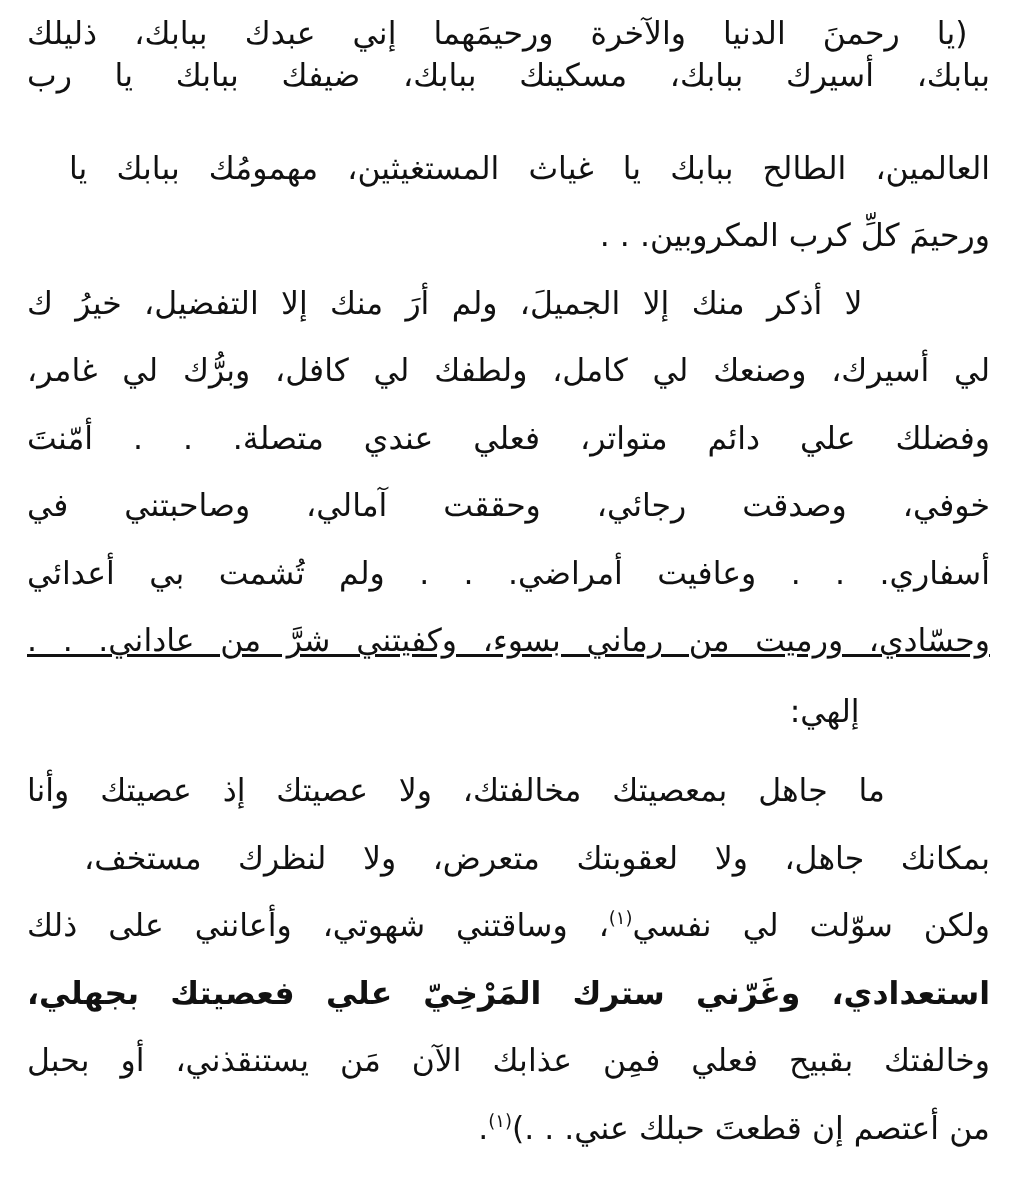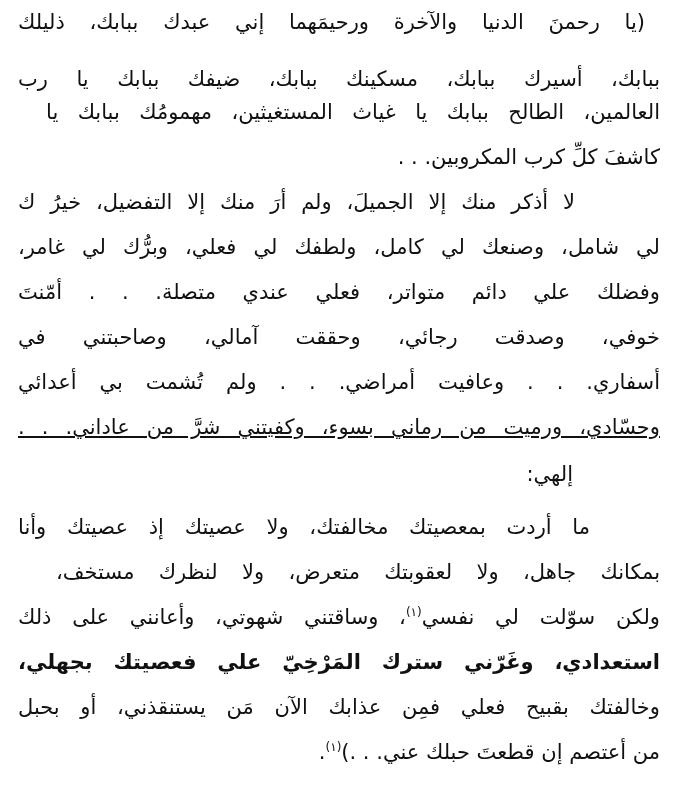--- a/index.html
+++ b/index.html
@@ -39,34 +39,34 @@
       vertical-align: super;
       line-height: 0;
     }
   </style>
 </head>
 <body>
 
 <div class="page">
 
   <div class="line" style="top:0px; left:0; right:15px;">(يا رحمنَ الدنيا والآخرة ورحيمَهما إني عبدك ببابك، ذليلك</div>
-  <div class="line full" style="top:57px;">ببابك، أسيرك ببابك، مسكينك ببابك، ضيفك ببابك يا رب</div>
+  <div class="line full" style="top:28px;">ببابك، أسيرك ببابك، مسكينك ببابك، ضيفك ببابك يا رب</div>
   <div class="line full" style="top:90px;margin-left:28px;">العالمين، الطالح ببابك يا غياث المستغيثين، مهمومُك ببابك يا</div>
-  <div class="line last" style="top:135px;">كاشفَ كلِّ كرب المكروبين. . .</div>
+  <div class="line last" style="top:135px;">ورحيمَ كلِّ كرب المكروبين. . .</div>
 
   <div class="line" style="top:180px; left:0; right:85px;">لا أذكر منك إلا الجميلَ، ولم أرَ منك إلا التفضيل، خيرُ ك</div>
-  <div class="line full" style="top:225px;">لي شامل، وصنعك لي كامل، ولطفك لي فعلي، وبرُّك لي غامر،</div>
+  <div class="line full" style="top:225px;">لي أسيرك، وصنعك لي كامل، ولطفك لي كافل، وبرُّك لي غامر،</div>
   <div class="line full" style="top:270px;">وفضلك علي دائم متواتر، فعلي عندي متصلة. . . أمّنتَ</div>
   <div class="line full" style="top:315px;">خوفي، وصدقت رجائي، وحققت آمالي، وصاحبتني في</div>
   <div class="line full" style="top:360px;">أسفاري. . . وعافيت أمراضي. . . ولم تُشمت بي أعدائي</div>
   <div class="line full" style="top:405px;text-decoration:underline;">وحسّادي، ورميت من رماني بسوء، وكفيتني شرَّ من عاداني. . .</div>
 
   <div class="line last" style="top:452px; right:87px;">إلهي:</div>
 
-  <div class="line" style="top:505px; left:0; right:70px;">ما أردت بمعصيتك مخالفتك، ولا عصيتك إذ عصيتك وأنا</div>
+  <div class="line" style="top:505px; left:0; right:70px;">ما جاهل بمعصيتك مخالفتك، ولا عصيتك إذ عصيتك وأنا</div>
   <div class="line full" style="top:550px;margin-left:38px;">بمكانك جاهل، ولا لعقوبتك متعرض، ولا لنظرك مستخف،</div>
   <div class="line full" style="top:595px;">
     <span>ولكن سوّلت لي نفسي</span><span class="sup">(١)</span><span>، وساقتني شهوتي، وأعانني على ذلك</span>
   </div>
   <div class="line full" style="top:640px;font-weight:bold;">استعدادي، وغَرّني سترك المَرْخِيّ علي فعصيتك بجهلي،</div>
   <div class="line full" style="top:685px;">وخالفتك بقبيح فعلي فمِن عذابك الآن مَن يستنقذني، أو بحبل</div>
   <div class="line last" style="top:730px;">
     <span>من أعتصم إن قطعتَ حبلك عني. . .)</span><span class="sup">(١)</span><span>.</span>
   </div>
 

